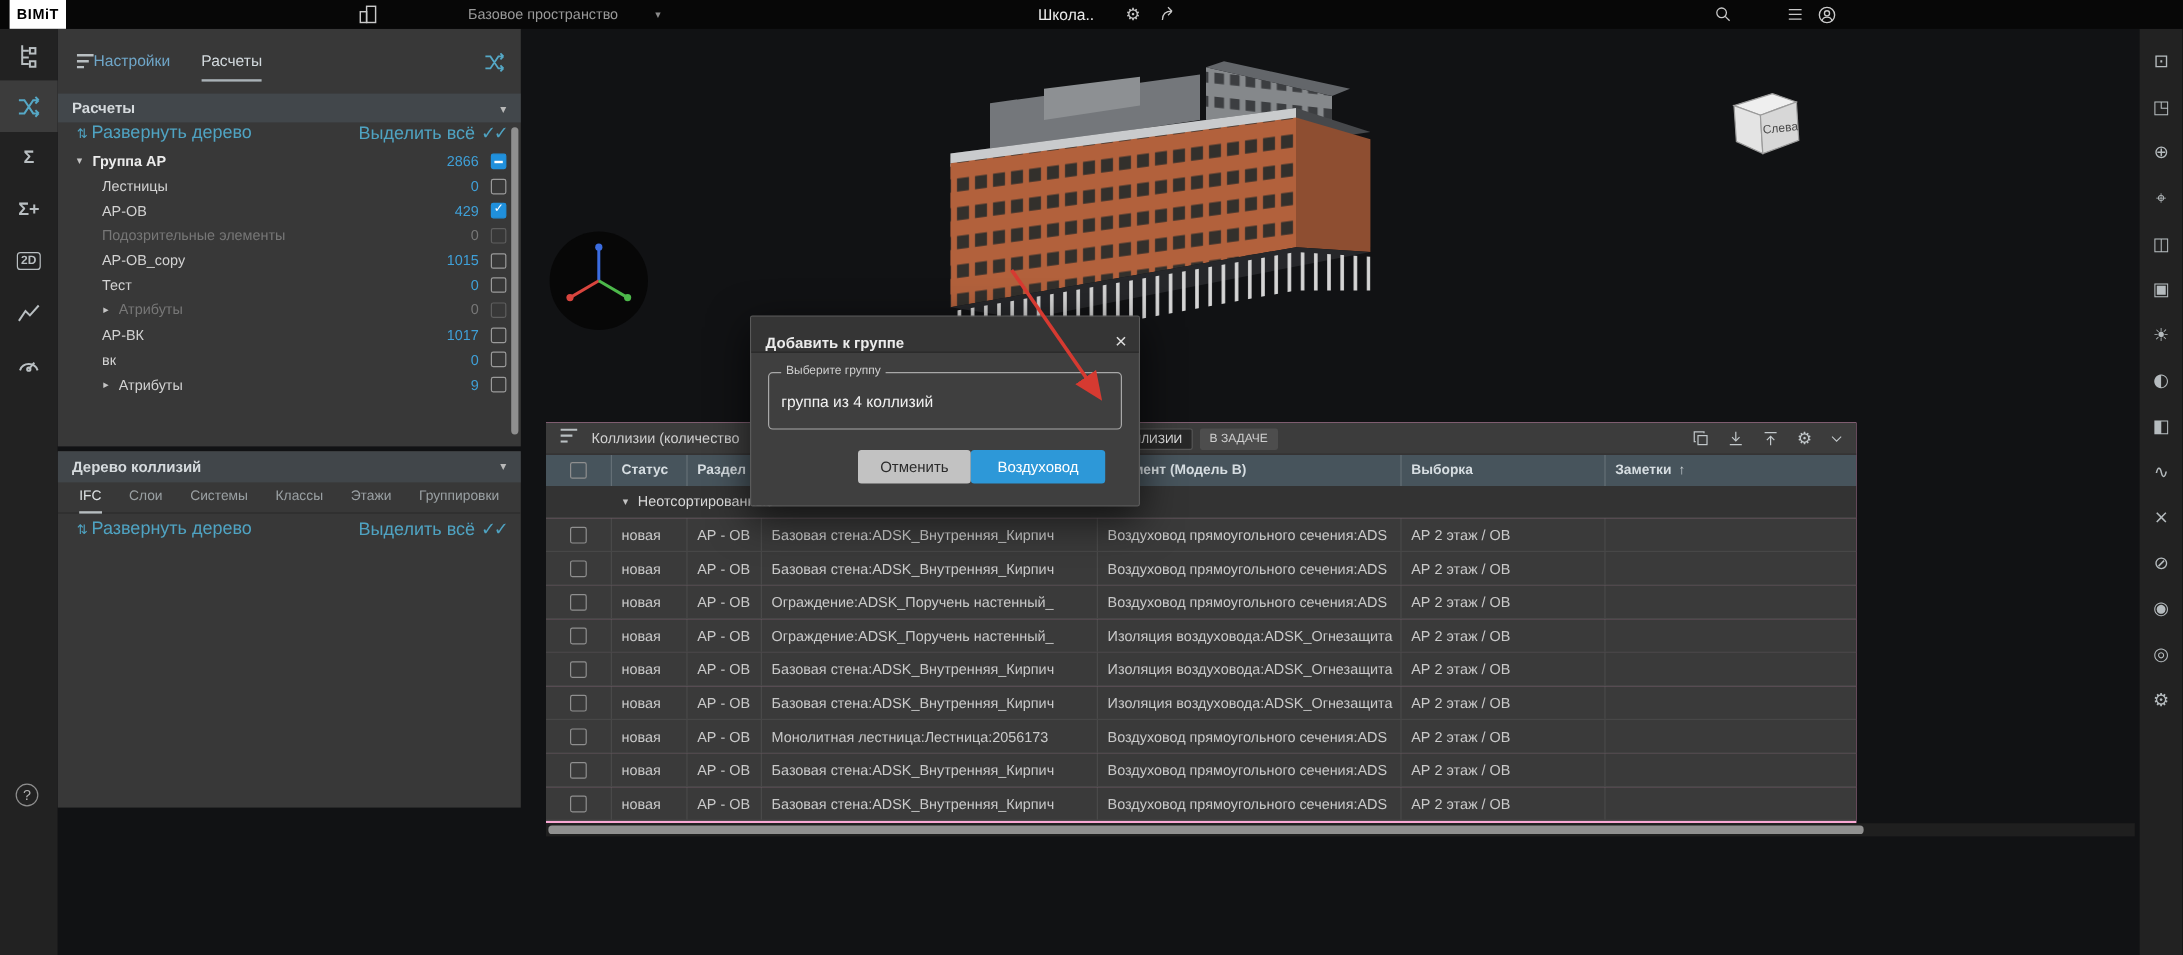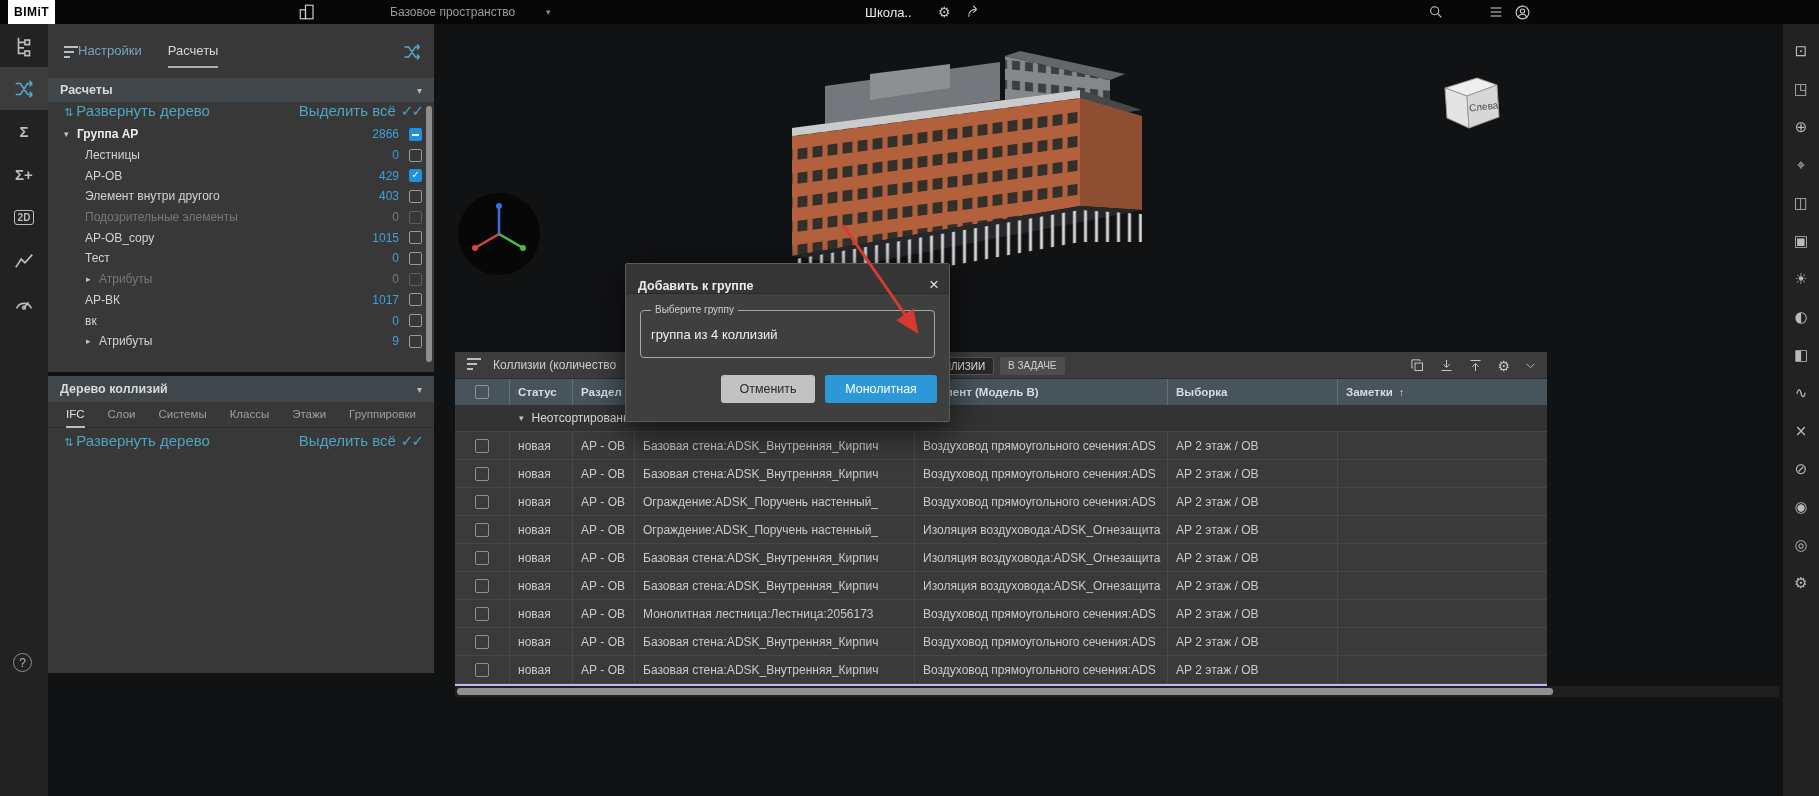--- a/index.html
+++ b/index.html
@@ -79,21 +79,21 @@
   #building{position:absolute;left:702px;top:4px;width:430px;height:285px}
   #gizmo{position:absolute;left:407px;top:166px;width:88px;height:88px}
   #navcube{position:absolute;left:1389px;top:48px;width:66px;height:66px;cursor:pointer}
 
   
   #right-rail{position:absolute;left:1783px;top:24px;width:36px;height:772px;background:#222;z-index:20;padding-top:8px}
   .rtool{width:36px;height:38px;display:flex;align-items:center;justify-content:center;cursor:pointer}
   .rglyph{font-size:15px;color:#b5bbbe;font-family:"DejaVu Sans",sans-serif}
 
   
-  #table{position:absolute;left:455px;top:352px;width:1092px;height:334px;background:#c4b5fd;z-index:10;overflow:hidden}
+  #table{position:absolute;left:455px;top:352px;width:1092px;height:334px;background:#f9a8d4;z-index:10;overflow:hidden}
   #t-hdrbar{position:relative;height:27px;background:#3c3c3c;display:flex;align-items:center;border-bottom:1px solid #2d2d2d}
   #t-hdrbar .hamb2{margin:0 10px 0 12px}
   #t-hdrbar .hamb2 svg{stroke:#b9bfc2;stroke-width:2}
   #t-title{font-size:12px;color:#d0d0d0;white-space:nowrap}
   .tgl{position:absolute;top:5px;height:18px;line-height:18px;font-size:10px;padding:0 8px;cursor:pointer;border-radius:2px}
   #tgl-col{left:467px;background:#282828;color:#e2e2e2;border:1px solid #565656}
   #tgl-task{left:545px;background:#4d4d4d;color:#cfcfcf}
   #t-hdr-icons{position:absolute;right:10px;top:0;height:27px;display:flex;align-items:center;gap:14px}
   #t-hdr-icons .ic{cursor:pointer;display:flex;align-items:center;color:#c2c8cb}
   #t-hdr-icons svg{stroke:#c2c8cb;fill:none;stroke-width:1.6}
@@ -122,21 +122,21 @@
   #modal{position:absolute;left:625px;top:263px;width:325px;height:159px;background:#3f3f3f;border:1px solid #5a5a5a;
          box-shadow:0 10px 34px rgba(0,0,0,.65);z-index:50;border-radius:2px}
   #modal-titlebar{height:30px;background:#353535;border-bottom:1px solid #2a2a2a;display:flex;align-items:flex-end;
                   justify-content:space-between;padding:0 10px 0 12px}
   #modal-title{font-size:12.5px;font-weight:bold;color:#ececec}
   #modal-close{font-size:17px;color:#dedede;cursor:pointer;line-height:1}
   .field{position:relative;margin:16px 14px 0;height:48px;border:1px solid #a8a8a8;border-radius:4px}
   .flabel{position:absolute;left:10px;top:-7px;background:#3f3f3f;padding:0 4px;font-size:10px;color:#cfcfcf}
   .field input{width:100%;height:100%;background:transparent;border:none;outline:none;color:#f2f2f2;
                font-size:13px;padding:0 10px;font-family:"Liberation Sans",sans-serif}
-  #modal-btns{display:flex;justify-content:flex-end;gap:10px;margin:17px 12px 0}
+  #modal-btns{display:flex;justify-content:flex-end;margin:17px 28px 0}
   .btn{height:28px;border:none;border-radius:3px;font-size:12.5px;cursor:pointer;font-family:"Liberation Sans",sans-serif}
   #btn-cancel{background:#c2c2c2;color:#2b2b2b;width:94px}
   #btn-confirm{background:#2d98d8;color:#fff;width:112px}
 
   
   #arrow{position:absolute;left:825px;top:213px;width:120px;height:135px;z-index:60;pointer-events:none}
 </style>
 </head>
 <body>
 
@@ -307,26 +307,20 @@
           <span class="cb cb-unchecked"></span>
         </div>
 
         <div class="trow lvl-1">
           <span class="caret"></span>
           <span class="lbl">АР-ОВ</span>
           <span class="cnt">429</span>
           <span class="cb cb-checked"></span>
         </div>
 
-        <div class="trow lvl-1">
-          <span class="caret"></span>
-          <span class="lbl">Элемент внутри другого</span>
-          <span class="cnt">403</span>
-          <span class="cb cb-unchecked"></span>
-        </div>
 
         <div class="trow lvl-1 dis-true">
           <span class="caret"></span>
           <span class="lbl">Подозрительные элементы</span>
           <span class="cnt">0</span>
           <span class="cb cb-unchecked"></span>
         </div>
 
         <div class="trow lvl-1">
           <span class="caret"></span>
@@ -654,21 +648,21 @@
     <div id="modal-titlebar">
       <span id="modal-title">Добавить к группе</span>
       <span id="modal-close">×</span>
     </div>
     <div class="field">
       <span class="flabel">Выберите группу</span>
       <input type="text" value="группа из 4 коллизий" style="">
     </div>
     <div id="modal-btns">
       <button class="btn" id="btn-cancel">Отменить</button>
-      <button class="btn" id="btn-confirm">Монолитная</button>
+      <button class="btn" id="btn-confirm">Воздуховод</button>
     </div>
   </div>
 
   <svg id="arrow" viewBox="0 0 120 135">
     <defs>
       <marker id="ah" markerWidth="9" markerHeight="9" refX="6" refY="3.5" orient="auto">
         <path d="M0,0 L8,3.5 L0,7 Z" fill="#d63a31"></path>
       </marker>
     </defs>
     <line x1="18" y1="12" x2="90" y2="116" stroke="#d63a31" stroke-width="3" marker-end="url(#ah)"></line>

